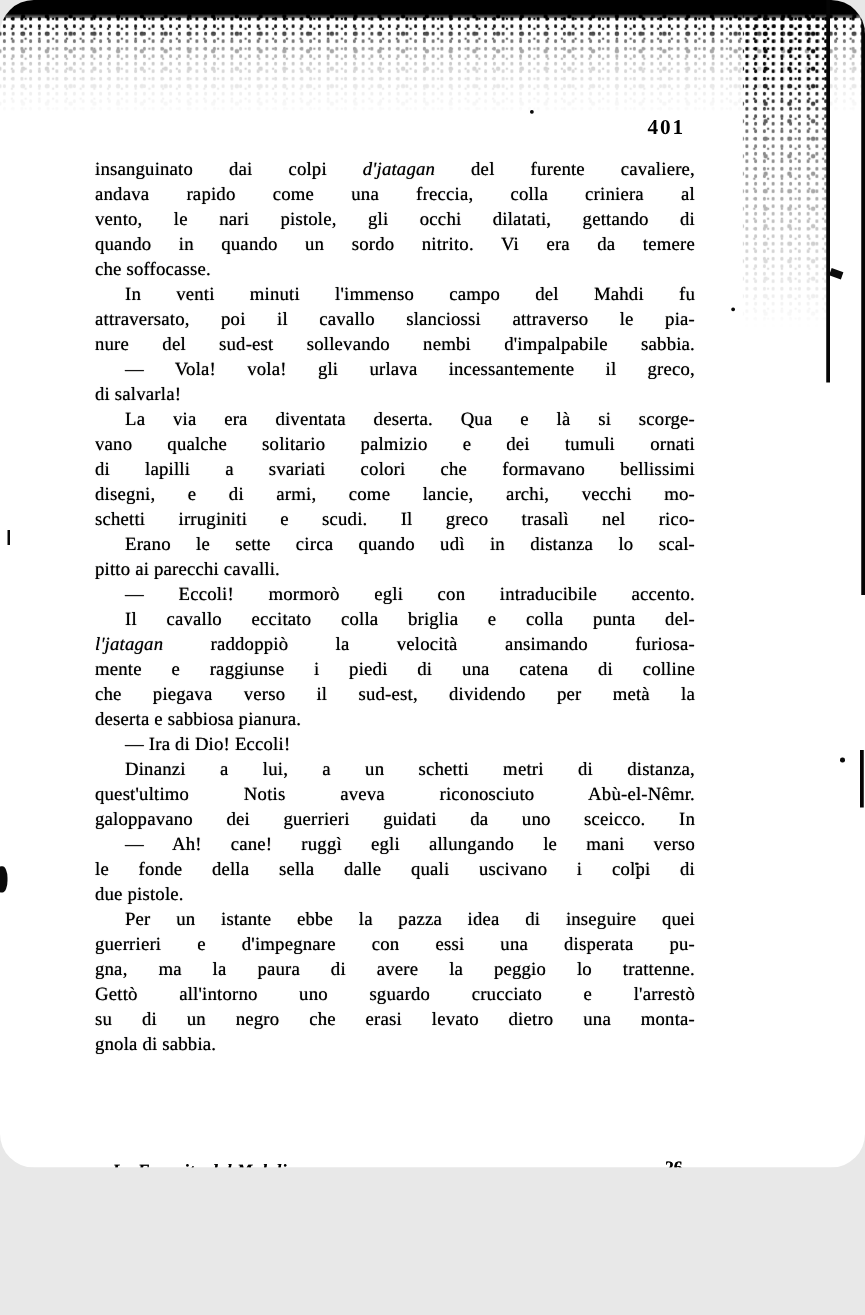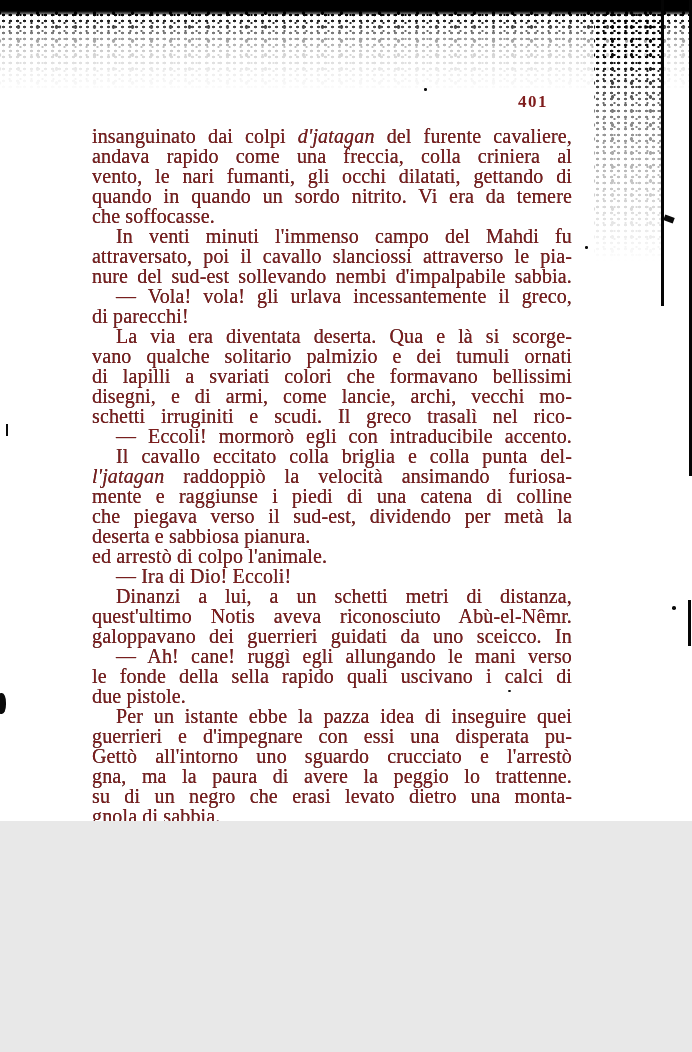--- a/index.html
+++ b/index.html
@@ -1,22 +1,23 @@
 <!DOCTYPE html>
 <html><head>
 <meta charset="utf-8">
 <style>
   html,body { margin:0; padding:0; background:#e8e8e8; }
   .page {
     position:relative;
-    width:692px; height:821px;
+    width:692px; height:934px;
     background:#ffffff;
     overflow:hidden;
     font-family:"Liberation Serif","DejaVu Serif",serif;
-    color:#7f1d1d;
+    color:#000000;
+    border-radius:27px;
   }
 
   
   .speck-field {
     background-image:
       radial-gradient(circle, #000 1.2px, transparent 1.6px),
       radial-gradient(circle, #000 .9px,  transparent 1.3px),
       radial-gradient(circle, #000 1.5px, transparent 2.1px);
     background-size: 7px 6px, 11px 8px, 19px 14px;
     background-position: 0 0, 4px 3px, 9px 6px;
@@ -45,22 +46,22 @@
   }
   .edge-line { position:absolute; background:#050505; }
   .speck { position:absolute; background:#0a0a0a; border-radius:45%; }
 
   
   .page-number {
     position:absolute; top:92px; left:498px; width:50px;
     text-align:right; font-weight:bold; font-size:17px; letter-spacing:1.5px;
   }
   .text-block {
-    position:absolute; left:92px; top:126px; width:480px;
-    font-size:20px; letter-spacing:.15px;
+    position:absolute; left:76px; top:126px; width:480px;
+    font-size:15px; letter-spacing:.15px;
     text-shadow:0 0 .6px rgba(10,10,8,.85);
   }
   .line { height:20px; line-height:20px; text-align:justify; text-align-last:justify; white-space:nowrap; }
   .line.lastline { text-align-last:left;font-family:Liberation Serif, serif; }
   .line.firstline.indented { text-indent:24px; }
   .footer {
     position:absolute; left:0; top:929px; width:692px; height:20px;
     text-shadow:0 0 .5px rgba(10,10,8,.8);
   }
   .footer-title {
@@ -96,71 +97,74 @@
   <div class="speck" style="left:0;    top:1022px; width:4px; height:3px; border-radius:0;"></div>
   <div class="speck" style="left:0;    top:1034px; width:5px; height:3px; border-radius:0;"></div>
   <div class="speck" style="left:1px;  top:1044px; width:3px; height:3px; border-radius:0;"></div>
 
   <div class="page-number">401</div>
 
   <div class="text-block">
       <div>
         <div class="line firstline"><span>insanguinato dai colpi </span><i>d'jatagan</i><span> del furente cavaliere,</span></div>
         <div class="line"><span>andava rapido come una freccia, colla criniera al</span></div>
-        <div class="line"><span>vento, le nari fumanti, gli occhi dilatati, gettando di</span></div>
+        <div class="line"><span>vento, le nari pistole, gli occhi dilatati, gettando di</span></div>
         <div class="line"><span>quando in quando un sordo nitrito. Vi era da temere</span></div>
         <div class="line lastline"><span>che soffocasse.</span></div>
       </div>
       <div>
         <div class="line firstline indented"><span>In venti minuti l'immenso campo del Mahdi fu</span></div>
         <div class="line"><span>attraversato, poi il cavallo slanciossi attraverso le pia-</span></div>
         <div class="line"><span>nure del sud-est sollevando nembi d'impalpabile sabbia.</span></div>
       </div>
       <div>
         <div class="line firstline indented"><span>— Vola! vola! gli urlava incessantemente il greco,</span></div>
-        <div class="line lastline"><span>di parecchi!</span></div>
+        <div class="line lastline"><span>di salvarla!</span></div>
       </div>
       <div>
         <div class="line firstline indented"><span>La via era diventata deserta. Qua e là si scorge-</span></div>
         <div class="line"><span>vano qualche solitario palmizio e dei tumuli ornati</span></div>
         <div class="line"><span>di lapilli a svariati colori che formavano bellissimi</span></div>
         <div class="line"><span>disegni, e di armi, come lancie, archi, vecchi mo-</span></div>
         <div class="line"><span>schetti irruginiti e scudi. Il greco trasalì nel rico-</span></div>
+      </div>
+      <div>
+        <div class="line firstline indented"><span>Erano le sette circa quando udì in distanza lo scal-</span></div>
+        <div class="line lastline"><span>pitto ai parecchi cavalli.</span></div>
       </div>
       <div>
         <div class="line firstline indented"><span>— Eccoli! mormorò egli con intraducibile accento.</span></div>
       </div>
       <div>
         <div class="line firstline indented"><span>Il cavallo eccitato colla briglia e colla punta del-</span></div>
         <div class="line"><i>l'jatagan</i><span> raddoppiò la velocità ansimando furiosa-</span></div>
         <div class="line"><span>mente e raggiunse i piedi di una catena di colline</span></div>
         <div class="line"><span>che piegava verso il sud-est, dividendo per metà la</span></div>
         <div class="line lastline"><span>deserta e sabbiosa pianura.</span></div>
       </div>
       <div>
-        <div class="line lastline"><span>ed arrestò di colpo l'animale.</span></div>
       </div>
       <div>
         <div class="line firstline indented lastline"><span>— Ira di Dio! Eccoli!</span></div>
       </div>
       <div>
         <div class="line firstline indented"><span>Dinanzi a lui, a un schetti metri di distanza,</span></div>
         <div class="line"><span>quest'ultimo Notis aveva riconosciuto Abù-el-Nêmr.</span></div>
         <div class="line"><span>galoppavano dei guerrieri guidati da uno sceicco. In</span></div>
       </div>
       <div>
         <div class="line firstline indented"><span>— Ah! cane! ruggì egli allungando le mani verso</span></div>
-        <div class="line"><span>le fonde della sella rapido quali uscivano i calci di</span></div>
+        <div class="line"><span>le fonde della sella dalle quali uscivano i colpi di</span></div>
         <div class="line lastline"><span>due pistole.</span></div>
       </div>
       <div>
         <div class="line firstline indented"><span>Per un istante ebbe la pazza idea di inseguire quei</span></div>
         <div class="line"><span>guerrieri e d'impegnare con essi una disperata pu-</span></div>
+        <div class="line"><span>gna, ma la paura di avere la peggio lo trattenne.</span></div>
         <div class="line"><span>Gettò all'intorno uno sguardo crucciato e l'arrestò</span></div>
-        <div class="line"><span>gna, ma la paura di avere la peggio lo trattenne.</span></div>
         <div class="line"><span>su di un negro che erasi levato dietro una monta-</span></div>
         <div class="line lastline"><span>gnola di sabbia.</span></div>
       </div>
     </div>
 
   <div class="footer">
     <span class="footer-title">La Favorita del Mahdi.</span>
     <span class="footer-sig">26</span>
   </div>
 

